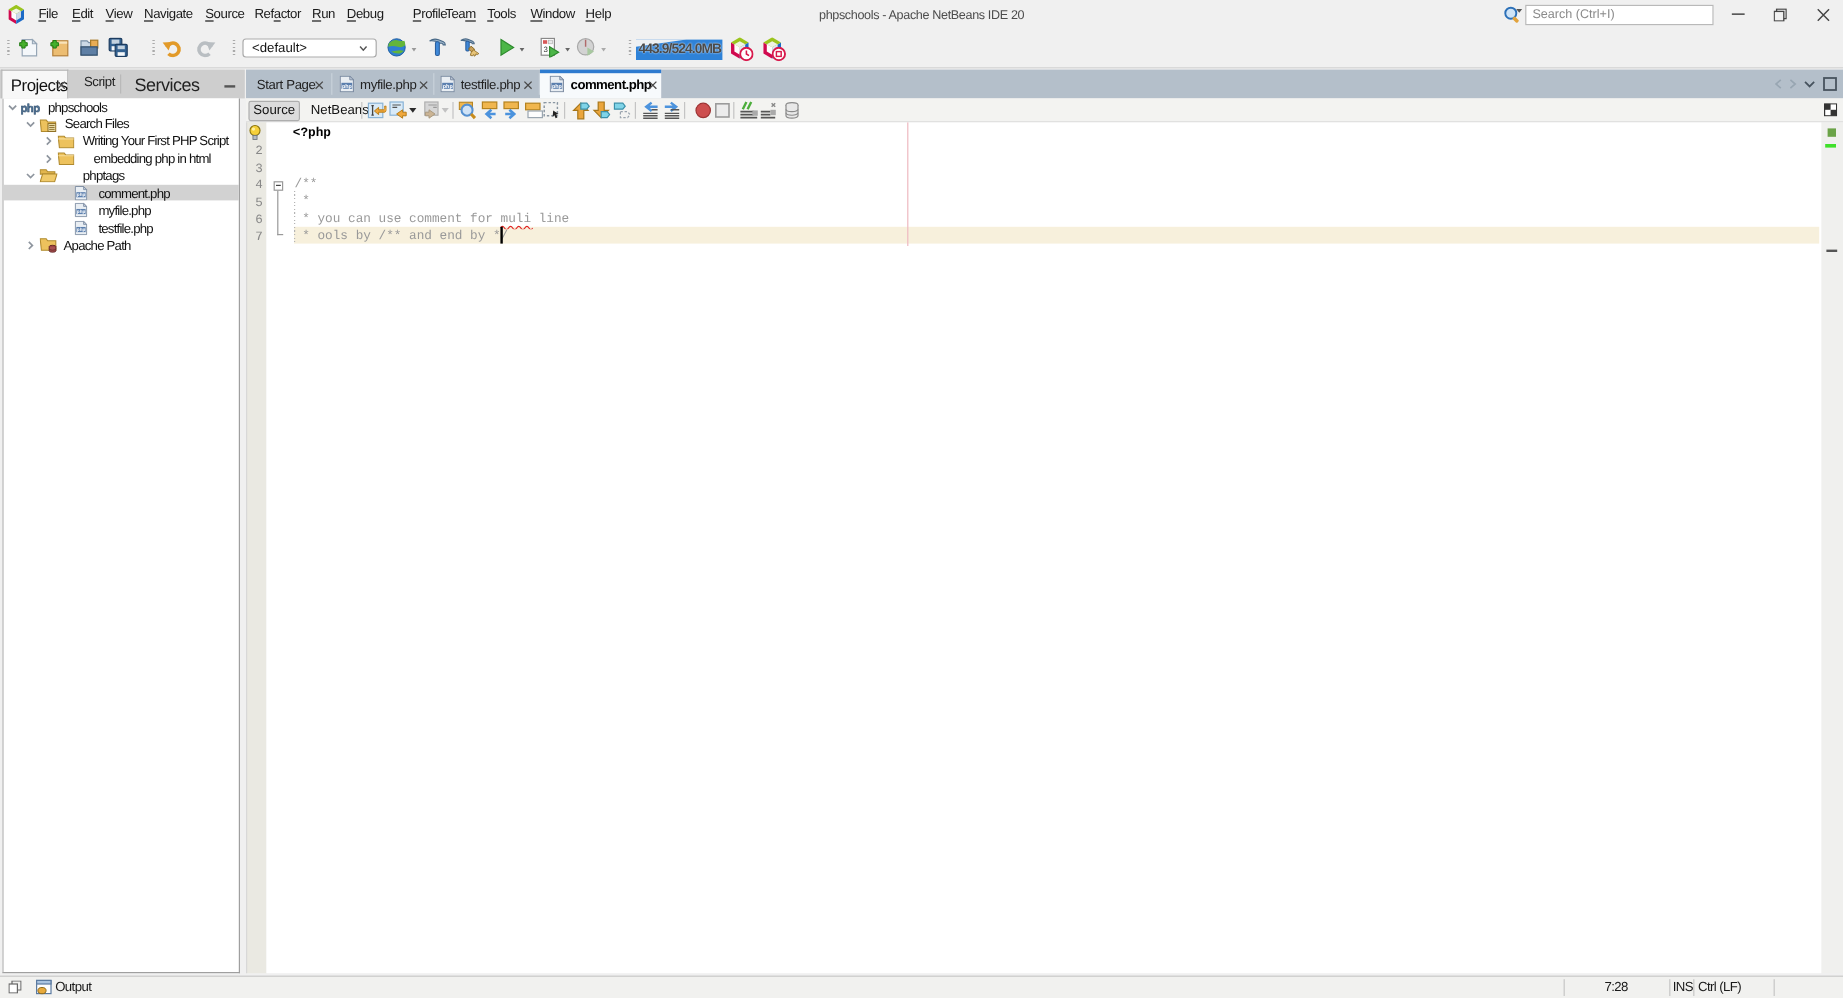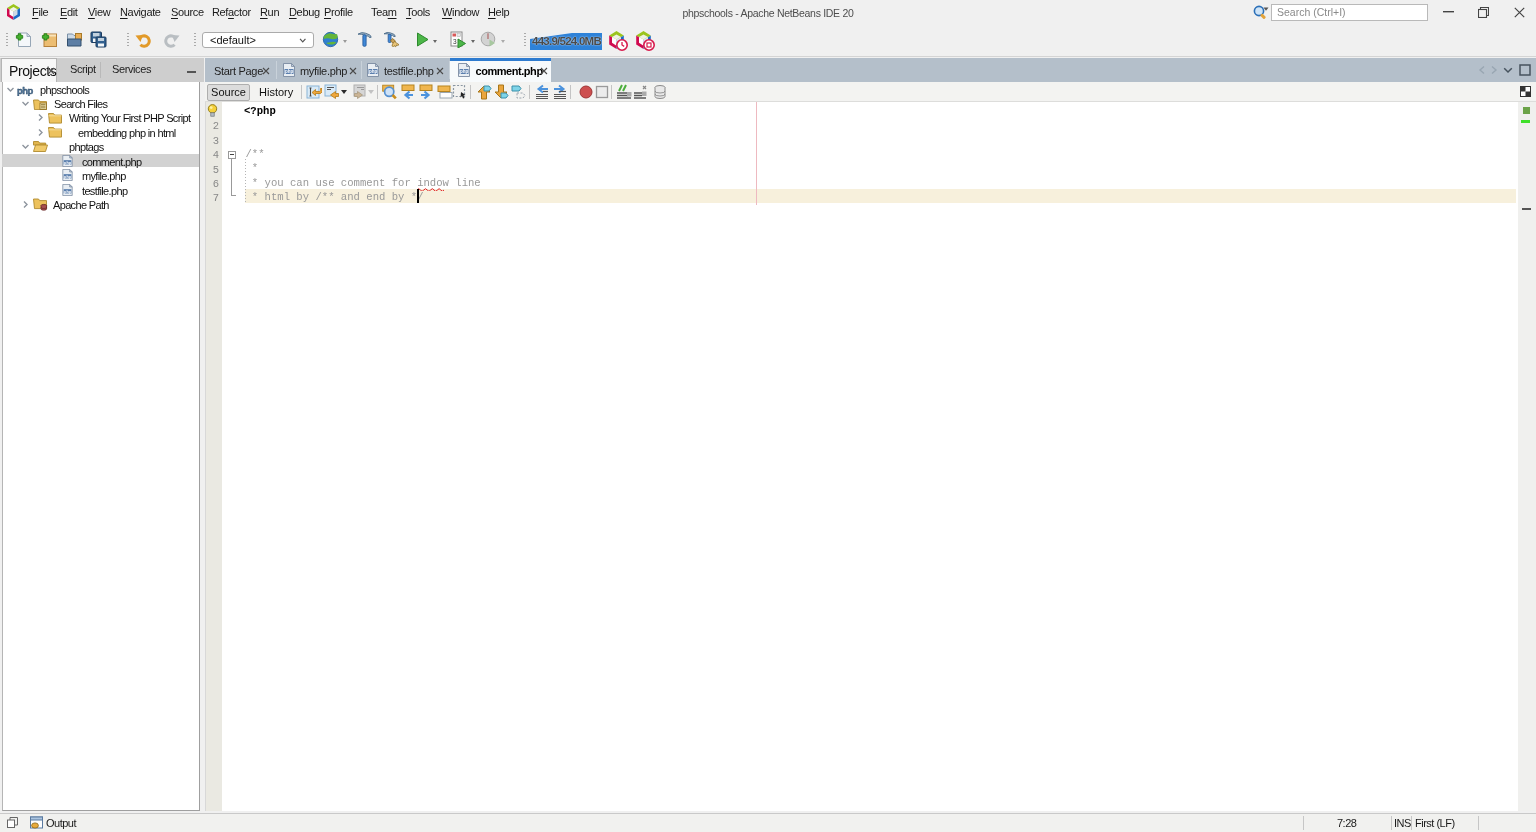--- a/index.html
+++ b/index.html
@@ -83,21 +83,21 @@
     <polygon points="21,10.5 21,21 13,26 13,15" fill="#cfd9e5"></polygon>
   </svg>
   <div class="menuitem" style="left:32px"><u>F</u>ile</div>
   <div class="menuitem" style="left:60px"><u>E</u>dit</div>
   <div class="menuitem" style="left:88px"><u>V</u>iew</div>
   <div class="menuitem" style="left:120px"><u>N</u>avigate</div>
   <div class="menuitem" style="left:171px"><u>S</u>ource</div>
   <div class="menuitem" style="left:212px">Ref<u>a</u>ctor</div>
   <div class="menuitem" style="left:260px"><u>R</u>un</div>
   <div class="menuitem" style="left:289px"><u>D</u>ebug</div>
-  <div class="menuitem" style="left:324px"><u>P</u>rofile</div>
+  <div class="menuitem" style="left:344px"><u>P</u>rofile</div>
   <div class="menuitem" style="left:371px">Tea<u>m</u></div>
   <div class="menuitem" style="left:406px"><u>T</u>ools</div>
   <div class="menuitem" style="left:442px"><u>W</u>indow</div>
   <div class="menuitem" style="left:488px"><u>H</u>elp</div>
 
   <svg class="abs" style="left:1252px;top:4px" width="17" height="17" viewBox="0 0 17 17">
     <circle cx="7" cy="7" r="4.6" fill="#cfe4f7" stroke="#2c70b8" stroke-width="1.6"></circle>
     <rect x="10.2" y="9.4" width="5.5" height="3" rx="1" transform="rotate(45 10.2 9.4)" fill="#e2a33c"></rect>
     <path d="M11.5 3.5 l5 0 l-2.5 3.2 z" fill="#555"></path>
   </svg>
@@ -236,21 +236,21 @@
 
   <div id="lefttabs"></div>
   <div id="leftpanel"></div>
   <div id="ptab"></div>
   <div class="tab abs" style="left:9px;top:63px;font-size:14px;letter-spacing:-0.4px;color:#111">Projects</div>
   <svg class="abs" style="left:47px;top:67px" width="8" height="8" viewBox="0 0 8 8">
     <path d="M1 1 L7 7 M7 1 L1 7" stroke="#555" stroke-width="1.1"></path>
     </svg>
   <div class="tab abs" style="left:70px;top:63px;font-size:11px;letter-spacing:-0.4px;color:#222">Script</div>
   <div class="abs" style="left:100px;top:62px;width:1px;height:16px;background:#b9b9b9"></div>
-  <div class="tab abs" style="left:112px;top:63px;font-size:11px;letter-spacing:-0.4px;color:#222">Services</div>
+  <div class="tab abs" style="left:112px;top:63px;font-size:15px;letter-spacing:-0.4px;color:#222">Services</div>
   <div class="abs" style="left:187px;top:71px;width:9px;height:1.5px;background:#555"></div>
   <div id="tree">
   
   <div class="abs" style="left:2px;top:154px;width:197px;height:12.6px;background:#d2d2d2"></div>
   
   <svg class="abs" style="left:6px;top:84.5px" width="9" height="9" viewBox="0 0 9 9">
         <path d="M1.5 3 L4.5 6 L7.5 3" fill="none" stroke="#8e959e" stroke-width="1.4"></path>
       </svg>
   <svg class="abs" style="left:21px;top:99px" width="9" height="9" viewBox="0 0 9 9">
         <path d="M1.5 3 L4.5 6 L7.5 3" fill="none" stroke="#8e959e" stroke-width="1.4"></path>
@@ -379,21 +379,21 @@
       </svg>
   <svg class="abs" style="left:1503px;top:67px" width="10" height="7" viewBox="0 0 10 7">
         <path d="M1.2 1.2 L5 5 L8.8 1.2" fill="none" stroke="#47535e" stroke-width="1.5"></path>
       </svg>
   <svg class="abs" style="left:1519px;top:64px" width="12" height="12" viewBox="0 0 12 12">
         <rect x="1" y="1" width="10" height="10" fill="none" stroke="#47535e" stroke-width="1.5"></rect>
       </svg>
   </div>
   <div id="edtoolbar"></div>
   <div id="srcbtn">Source</div>
-  <div id="histbtn">History</div>
+  <div id="histbtn">NetBeans</div>
   <div id="eicons">
   <div class="esep" style="left:301px"></div>
 
   <svg class="eicon" style="left:306px" viewBox="0 0 16 16">
     <rect x="1" y="2" width="12" height="12" fill="#d9eaf7" stroke="#89b3d6" stroke-width="1"></rect>
     <path d="M3.5 4 h2 M4.5 4 v8 M3.5 12 h2" fill="none" stroke="#444" stroke-width="1.1"></path>
     <path d="M14.5 4.5 q1 2.5 -1 3 l-4 0 l0 -2 l-3.5 3 l3.5 3 l0 -2 l5 0 q2.5 -1 1.5 -5 z" fill="#f0a73b" stroke="#b57a14" stroke-width="0.8"></path>
   </svg>
 
   <svg class="eicon" style="left:324px" viewBox="0 0 16 16">
@@ -514,22 +514,22 @@
   <div id="codearea">
     <div id="caretrow"></div>
     <div class="abs" style="left:22.9px;top:57px;width:1px;height:44px;background-image:repeating-linear-gradient(#b4b4b4 0 1px, transparent 1px 3px)"></div>
     <svg class="abs" style="left:195px;top:84.6px" width="27" height="4" viewBox="0 0 27 4">
       <path d="M0 3 q1.7 -2.6 3.4 0 q1.7 2.6 3.4 0 q1.7 -2.6 3.4 0 q1.7 2.6 3.4 0 q1.7 -2.6 3.4 0 q1.7 2.6 3.4 0 q1.7 -2.6 3.4 0 q1.6 2.6 3.2 0" fill="none" stroke="#e02222" stroke-width="1"></path>
     </svg>
     <div id="marginline"></div>
     <div class="cline" style="top:1.6px;left:22px;color:#000;font-weight:bold">&lt;?php</div>
     <div class="cline" style="top:44.8px">/**</div>
     <div class="cline" style="top:59.2px"> *</div>
-    <div class="cline" style="top:73.6px"> * you can use comment for indow line</div>
-    <div class="cline" style="top:88px"> * html by /** and end by */</div>
+    <div class="cline" style="top:73.6px"> * you can use comment for muli line</div>
+    <div class="cline" style="top:88px"> * ools by /** and end by */</div>
     <div class="abs" style="left:195.3px;top:86.5px;width:2.2px;height:14px;background:#000"></div>
   </div>
   <div id="stripe"></div>
   <div class="abs" style="left:1523px;top:107px;width:7px;height:7px;background:#6ba348"></div>
   <div class="abs" style="left:1521px;top:120px;width:9px;height:3px;background:#3fe02a"></div>
   <div class="abs" style="left:1522px;top:208px;width:9px;height:1.6px;background:#555"></div>
   <div id="foldui">
     <div class="abs" style="left:227.5px;top:150.5px;width:8px;height:8px;background:#fff;border:1px solid #999"></div>
     <div class="abs" style="left:229.5px;top:154px;width:4px;height:1px;background:#444"></div>
     <div class="abs" style="left:231px;top:158.5px;width:1px;height:37.5px;background:#999"></div>
@@ -545,16 +545,16 @@
     <rect x="0.5" y="1" width="12" height="11" fill="#fdfdfd" stroke="#5a7aa0" stroke-width="1"></rect>
     <rect x="0.5" y="1" width="12" height="3" fill="#aac4e0" stroke="#5a7aa0" stroke-width="1"></rect>
     <ellipse cx="5" cy="9.5" rx="3.4" ry="2.6" fill="#e8aa3c" stroke="#8a6514" stroke-width="0.8"></ellipse>
   </svg>
   <div class="stxt" style="left:46px">Output</div>
   <div class="ssep" style="left:1303px"></div>
   <div class="stxt" style="left:1337px">7:28</div>
   <div class="ssep" style="left:1391px"></div>
   <div class="stxt" style="left:1394px">INS</div>
   <div class="ssep" style="left:1411px"></div>
-  <div class="stxt" style="left:1415px">First (LF)</div>
+  <div class="stxt" style="left:1415px">Ctrl (LF)</div>
   <div class="ssep" style="left:1478px"></div>
   <div class="stxt" style="left:1543px">PHP 8.2</div>
 </div>
 
 </body></html>

